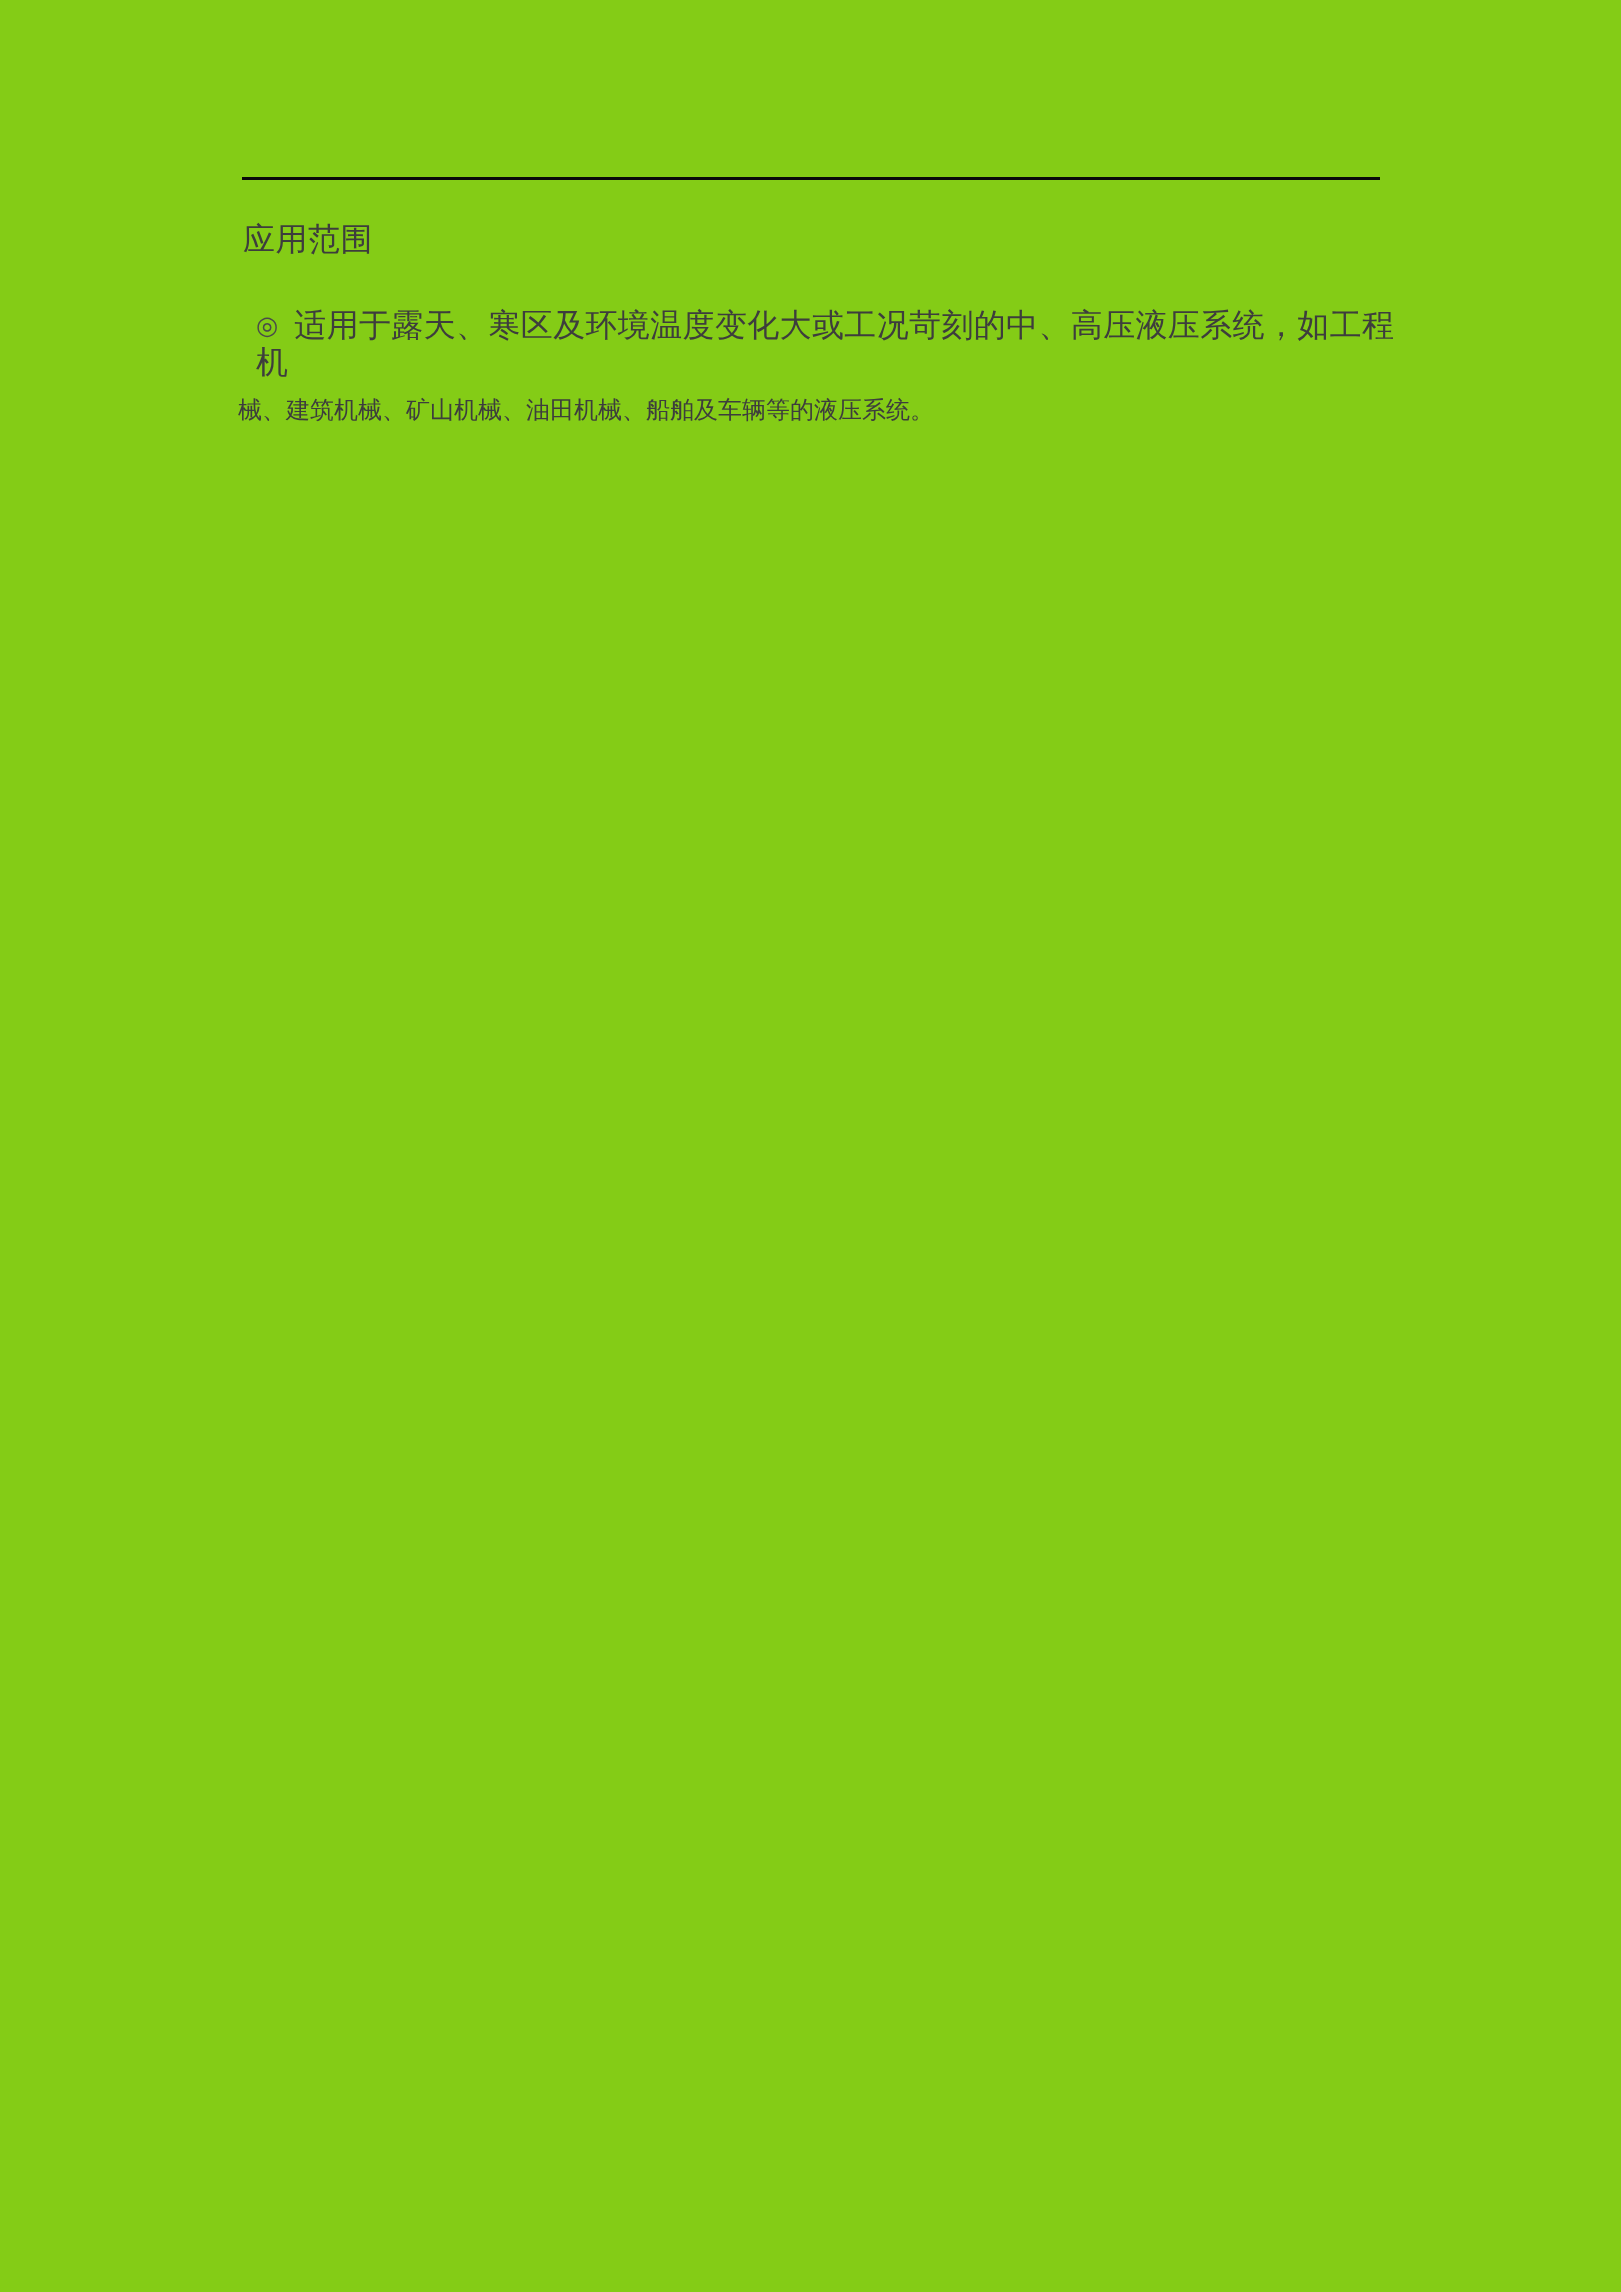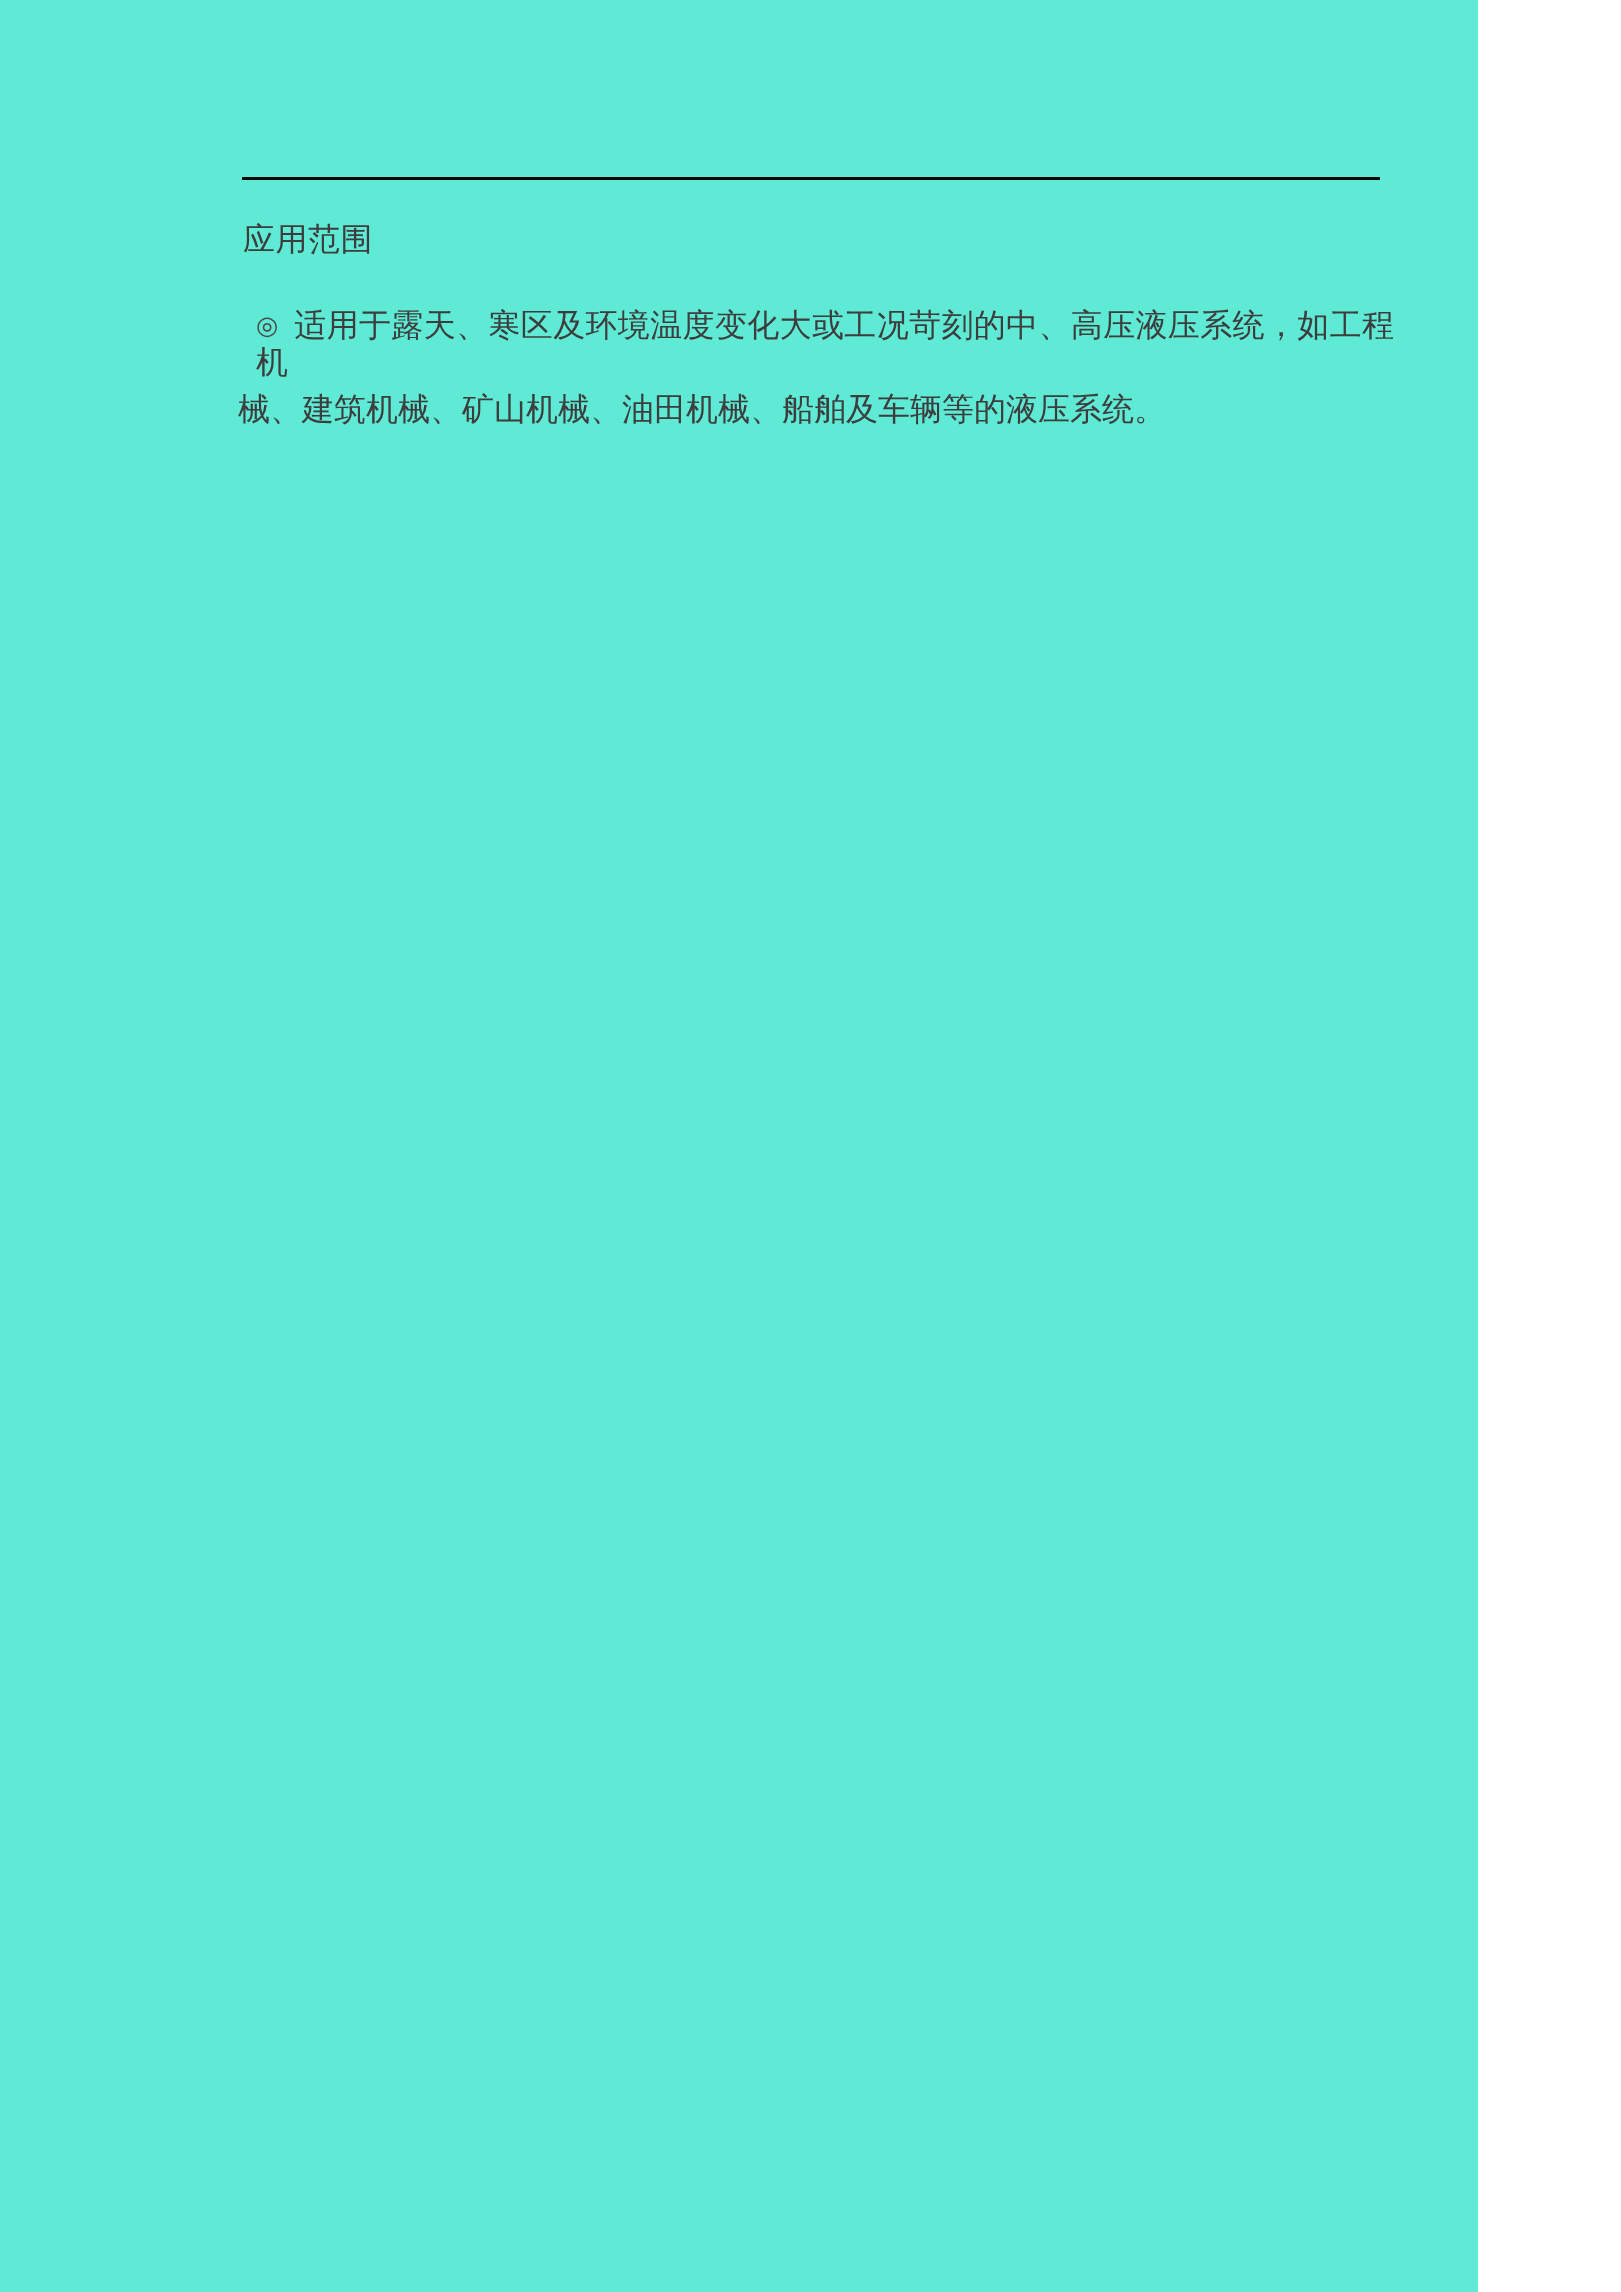--- a/index.html
+++ b/index.html
@@ -2,23 +2,23 @@
 <html><head>
 <meta charset="utf-8">
 <style>
   html, body {
     margin: 0;
     padding: 0;
     background: #ffffff;
   }
   .page {
     position: relative;
-    width: 1478px;
+    width: 1621px;
     height: 2293px;
-    background: #5eead4;
+    background: #84cc16;
     overflow: hidden;
     font-family: "Liberation Sans", sans-serif;
   }
   .rule {
     position: absolute;
     left: 242px;
     top: 177px;
     width: 1138px;
     height: 2.9px;
     background: #0a0a0a;
@@ -50,21 +50,21 @@
     font-size: 25.5px;
     color: #4a4a4a;
     margin-right: 15.7px;
     vertical-align: 2px;
   }
   .para-line2 {
     position: absolute;
     left: 238px;
     top: 391px;
     width: 1138px;
-    font-size: 32px;
+    font-size: 24px;
     line-height: 37px;
     color: #3d3d3d;
     text-align: left;
     white-space: nowrap;
   }
 </style>
 </head>
 <body>
 
 <div class="page">

